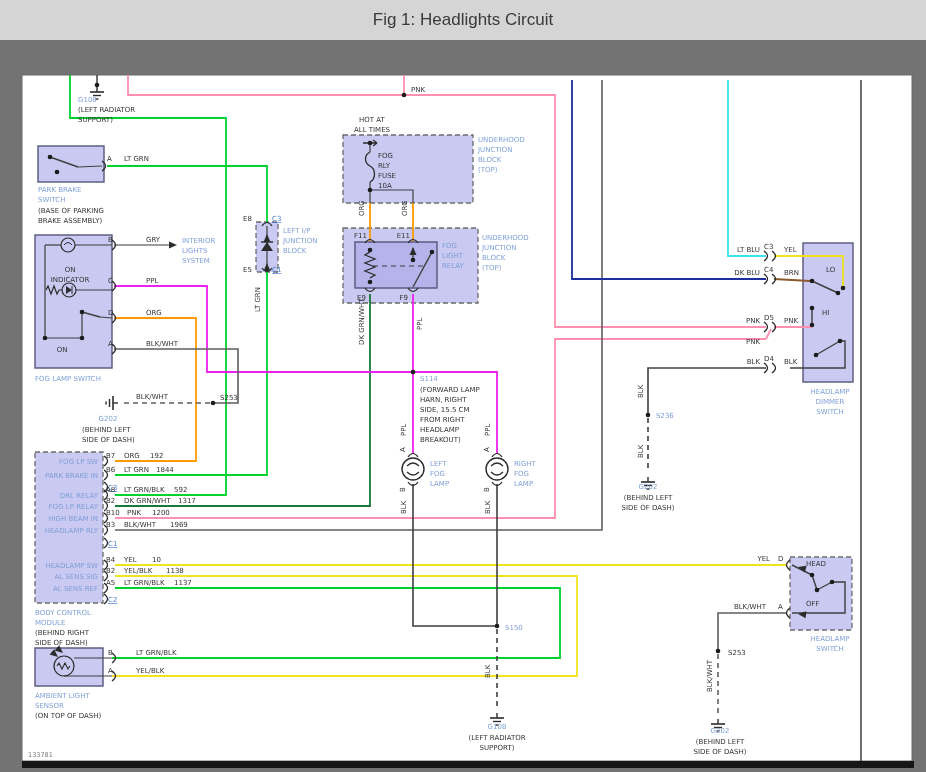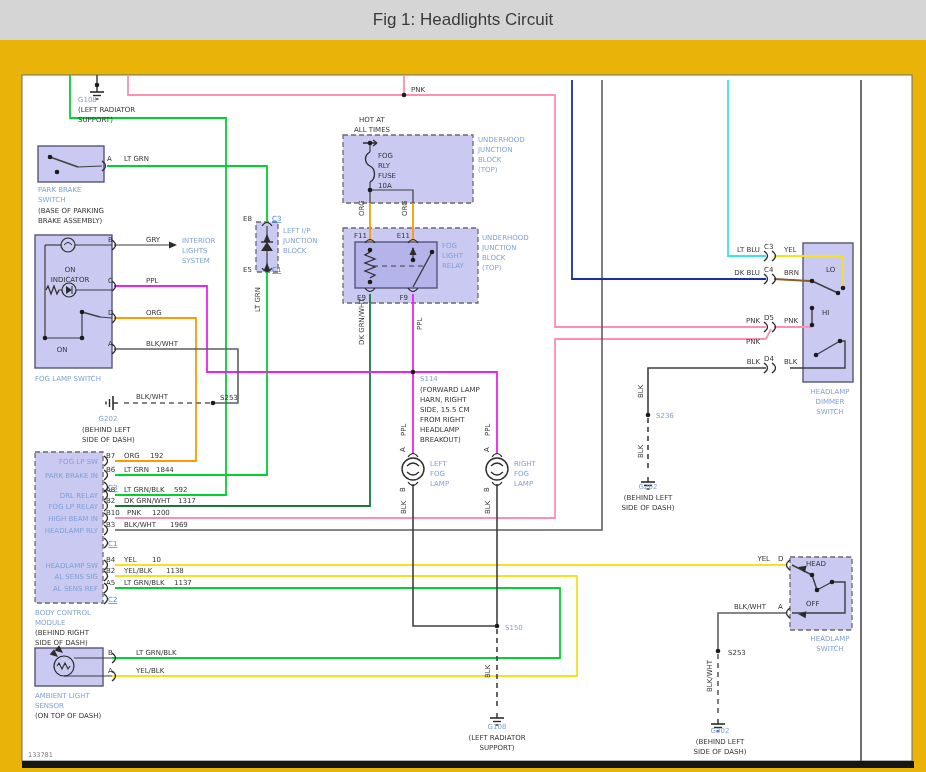--- a/index.html
+++ b/index.html
@@ -1,16 +1,16 @@
 <!DOCTYPE html>
 <html><head>
 <meta charset="utf-8">
 <style>
   html,body{margin:0;padding:0;background:#fff;font-family:"DejaVu Sans",sans-serif;}
-  #page{position:relative;width:926px;height:772px;background:#eab308;overflow:hidden;}
+  #page{position:relative;width:926px;height:772px;background:#737373;overflow:hidden;}
   #hdr{position:absolute;left:0;top:0;width:926px;height:40px;background:#d5d5d5;}
   #hdr .t{font-size:17px;color:#3a3a3a;text-align:center;line-height:40px;font-family:"Liberation Sans",sans-serif;}
   svg{position:absolute;left:0;top:0;}
   text{font-family:"DejaVu Sans",sans-serif;}
 </style>
 </head>
 <body>
 <div id="page">
   <div id="hdr">
     <div class="t">Fig 1: Headlights Circuit</div>

